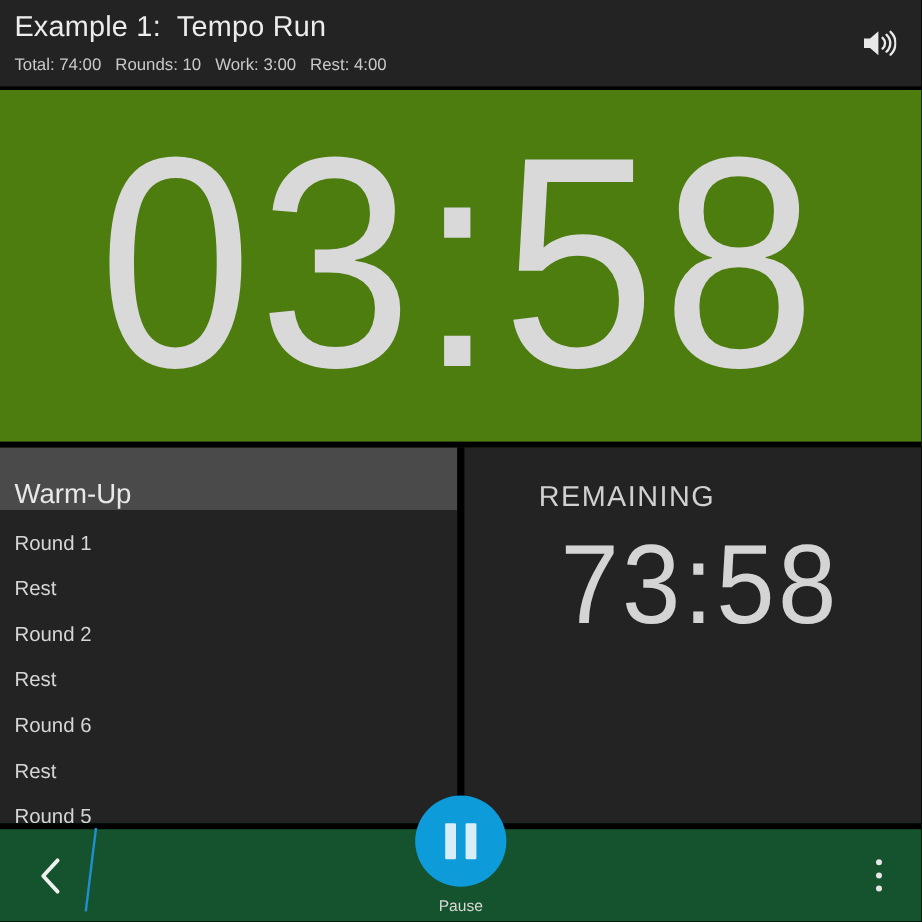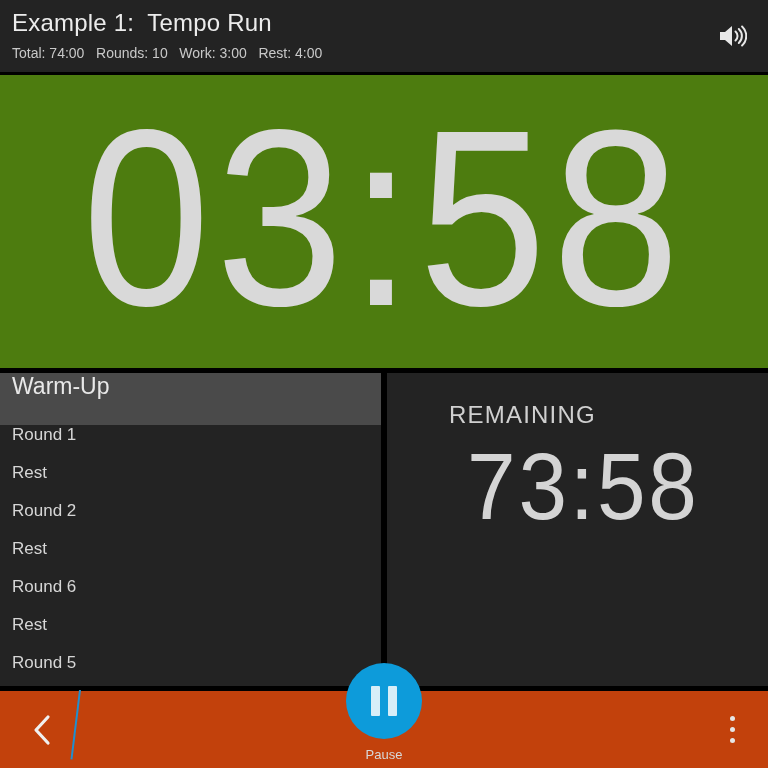--- a/index.html
+++ b/index.html
@@ -90,21 +90,21 @@
 
   .schedule-panel {
     width: 381px;
     background: #232323;
     overflow: hidden;
     position: relative;
   }
   .sched-row {
     height: 38px;
     display: flex;
-    align-items: flex-start;
+    align-items: flex-end;
     padding-left: 12px;
     color: #d6d6d6;
     font-size: 17px;
     white-space: nowrap;
   }
   .sched-row.current {
     background: #4a4a4a;
     height: 52px;
     font-size: 23px;
     color: #e8e8e8;
@@ -138,21 +138,21 @@
     transform-origin: left center;
     margin-left: 80px;
     margin-top: 8px;
     white-space: pre;
   }
 
   
   .bottom-bar {
     flex: 0 0 auto;
     height: 82px;
-    background: #c2410c;
+    background: #14532d;
     border-top: 5px solid #000000;
     position: relative;
     display: flex;
     align-items: center;
   }
   .back-btn {
     width: 56px;
     height: 56px;
     margin-left: 14px;
     display: flex;

